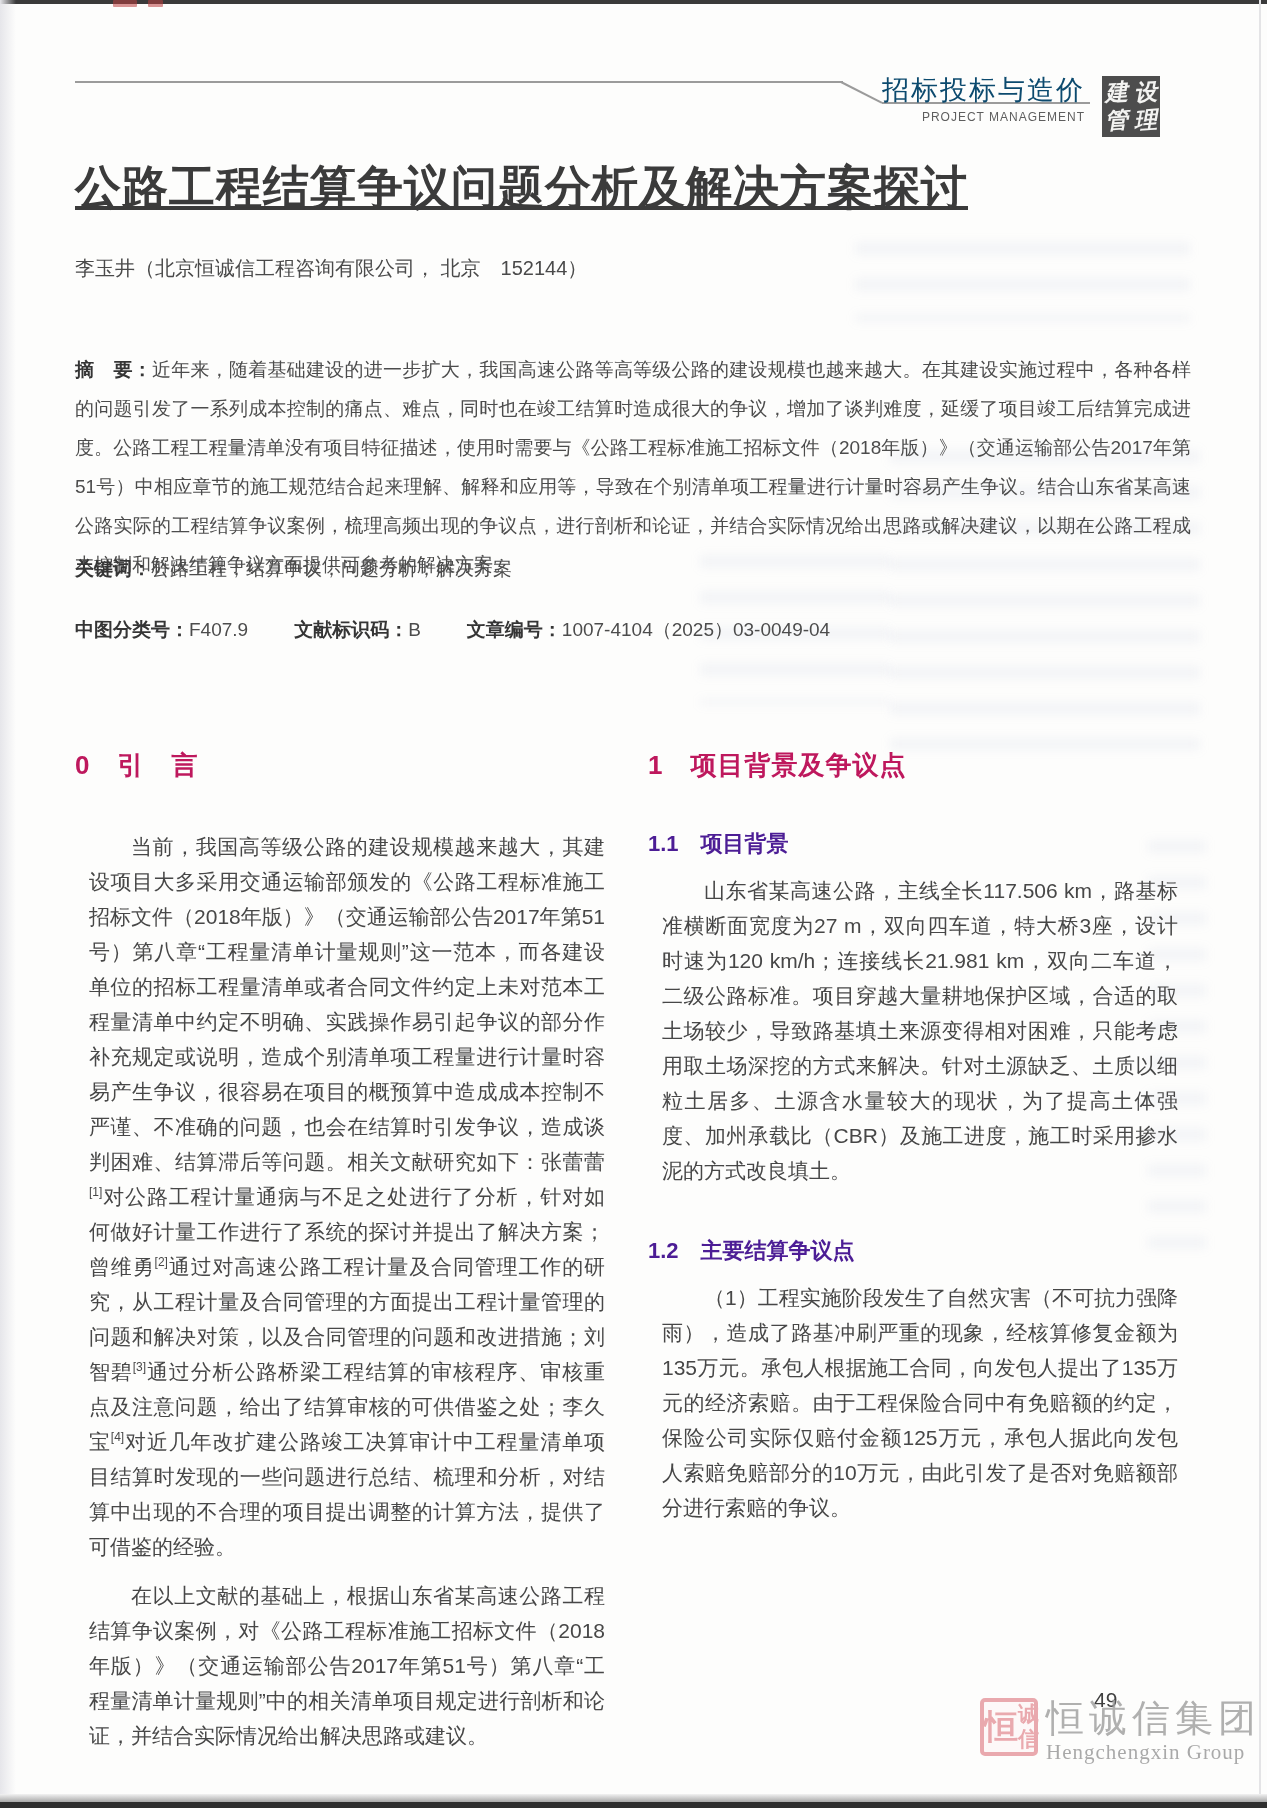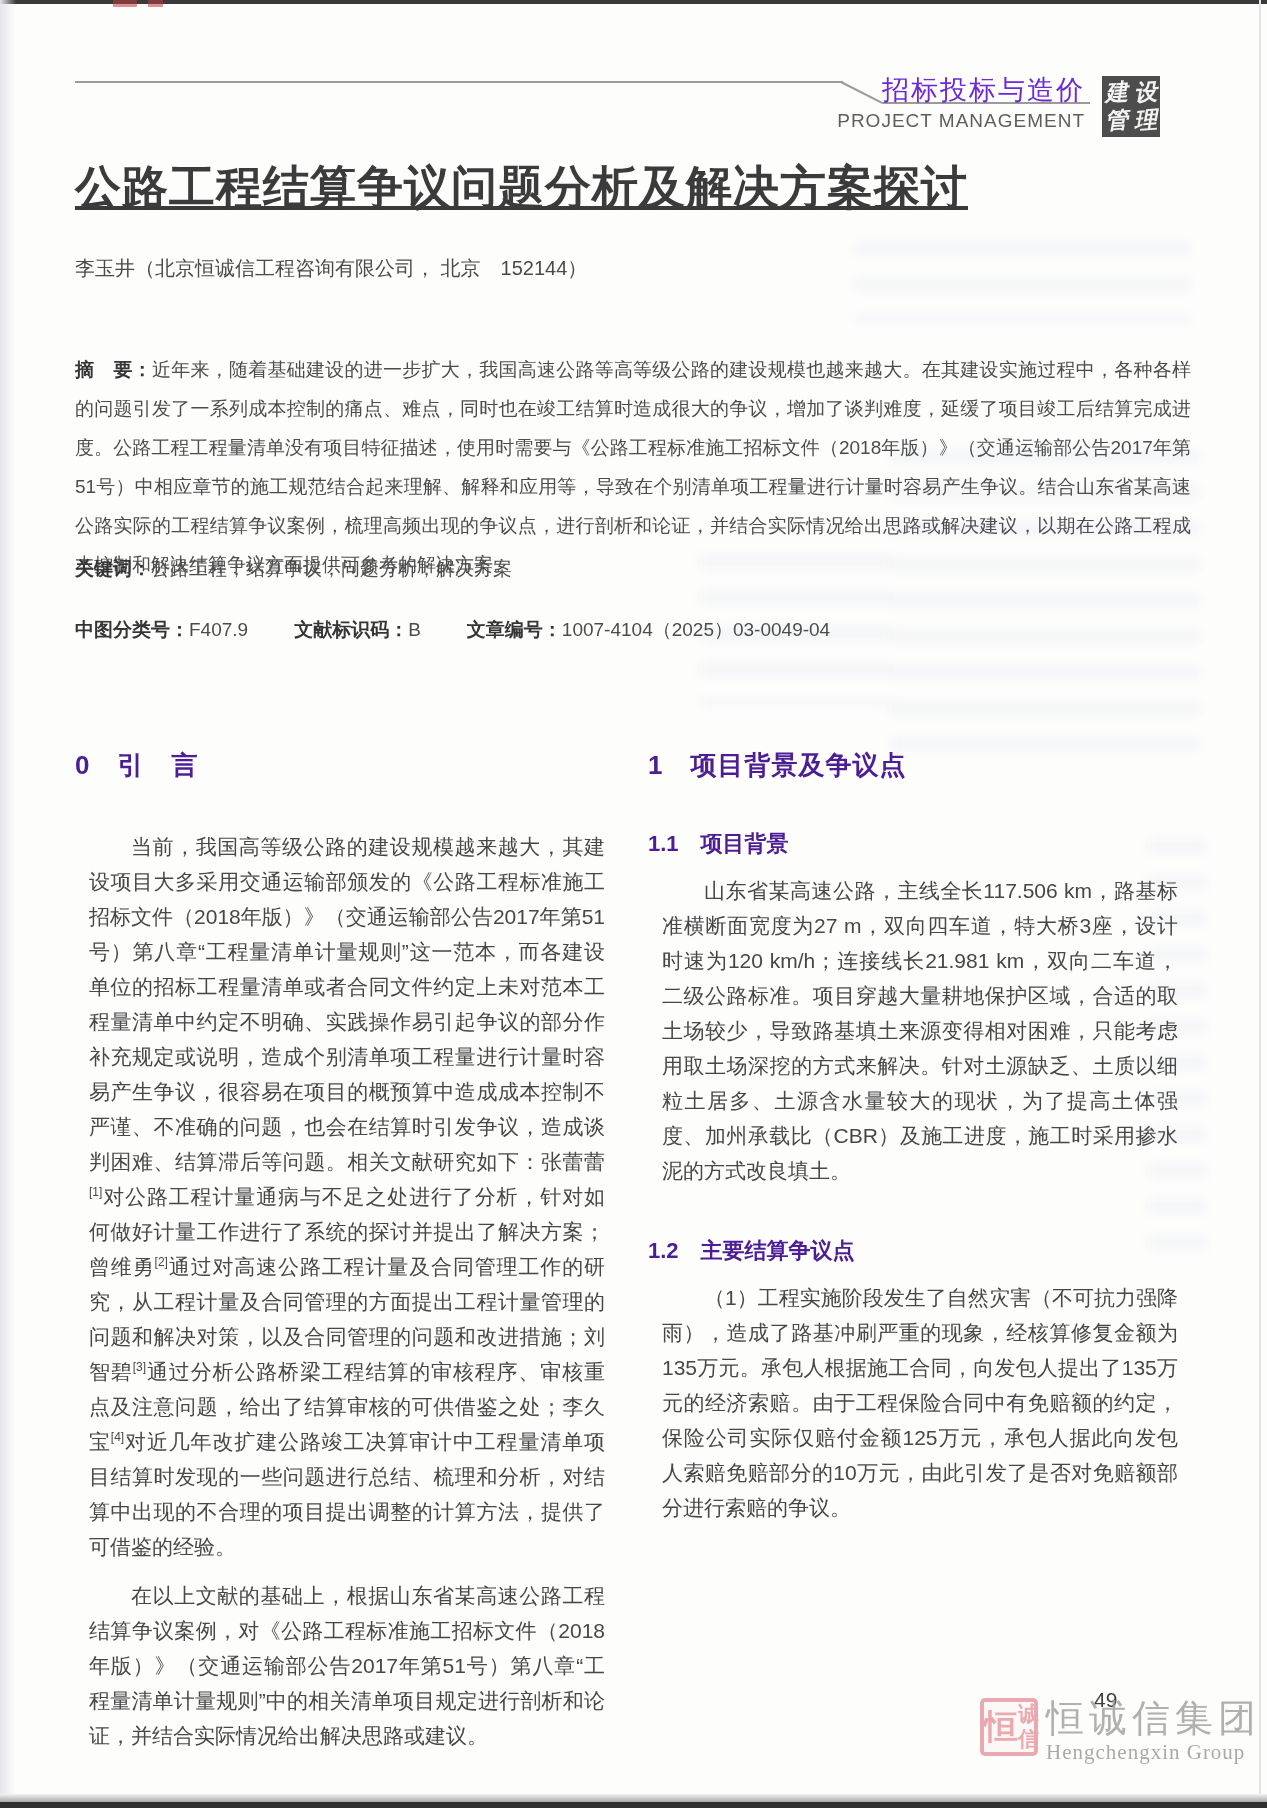--- a/index.html
+++ b/index.html
@@ -24,41 +24,41 @@
   .red-mark.m2{left:148px;width:15px;}
   
   .ghost{position:absolute;pointer-events:none;filter:blur(5px);
     background:repeating-linear-gradient(180deg,rgba(148,160,196,.09) 0 13px,rgba(148,160,196,0) 13px 36px);}
   
   .rule{position:absolute;background:#9b9b9b;height:2px;}
   .rule-left{left:75px;top:81px;width:768px;}
   .rule-diag{left:841px;top:81px;width:46px;transform-origin:left center;transform:rotate(27deg);}
   .rule-right{left:882px;top:102px;width:208px;}
   .col-title-cn{position:absolute;top:72px;right:182px;width:400px;text-align:right;
-    font-size:27px;color:#6d28d9;letter-spacing:2px;}
+    font-size:27px;color:#0c4a6e;letter-spacing:2px;}
   .col-title-en{position:absolute;top:110px;right:182px;width:430px;text-align:right;
-    font-size:19px;color:#5e5e5e;letter-spacing:1px;}
+    font-size:12px;color:#5e5e5e;letter-spacing:1px;}
   .journal-logo{position:absolute;left:1102px;top:76px;width:58px;height:61px;background:#4d4d4d;
     display:grid;grid-template-columns:1fr 1fr;align-items:center;justify-items:center;
     font-family:"Liberation Serif",serif;color:#f3f3f1;font-size:23px;font-style:italic;font-weight:700;padding:2px 0;box-sizing:border-box;}
   .journal-logo span{line-height:1;transform:rotate(-4deg);}
   
   .article-title{position:absolute;left:75px;top:157px;margin:0;
     font-size:46px;font-weight:700;color:#3b3b3b;letter-spacing:1px;white-space:nowrap;text-decoration:underline;}
   .author-line{position:absolute;left:75px;top:255px;font-size:20px;color:#4a4a4a;}
   
   .abstract{position:absolute;left:75px;top:350px;width:1116px;margin:0;
     font-size:19px;line-height:39px;text-align:justify;color:#4c4c4c;}
   .abstract b,.kw b,.meta b{color:#353535;font-weight:700;}
   .kw{position:absolute;left:75px;top:556px;font-size:19px;color:#4c4c4c;}
   .meta{position:absolute;left:75px;top:617px;font-size:19px;color:#4c4c4c;display:flex;gap:46px;}
   
   .columns{position:absolute;left:75px;top:748px;width:1117px;display:flex;gap:29px;}
   .col{width:544px;}
-  .col h2{margin:0 0 46px 0;font-size:26px;font-weight:700;color:#4c1d95;letter-spacing:1px;}
+  .col h2{margin:0 0 46px 0;font-size:26px;font-weight:700;color:#be185d;letter-spacing:1px;}
   .col h3{margin:0 0 10px 0;font-size:22px;font-weight:700;color:#4c1d95;}
   .col h3.gap-top{margin-top:48px;}
   .col p{margin:14px;font-size:21px;line-height:35px;text-align:justify;text-indent:2em;color:#474747;}
   .col p sup{font-size:12px;line-height:0;}
   
   .page-number{position:absolute;left:1094px;top:1688px;font-size:21px;color:#3f3f3f;}
   .watermark{position:absolute;left:980px;top:1698px;display:flex;align-items:flex-start;opacity:.8;}
   .seal{width:58px;height:58px;border:4px solid #e5959b;border-radius:5px;margin-right:8px;
     display:grid;grid-template-columns:1.15fr 1fr;box-sizing:border-box;
     font-family:"Liberation Serif",serif;color:#e5959b;font-weight:700;background:rgba(255,240,241,.4);}

